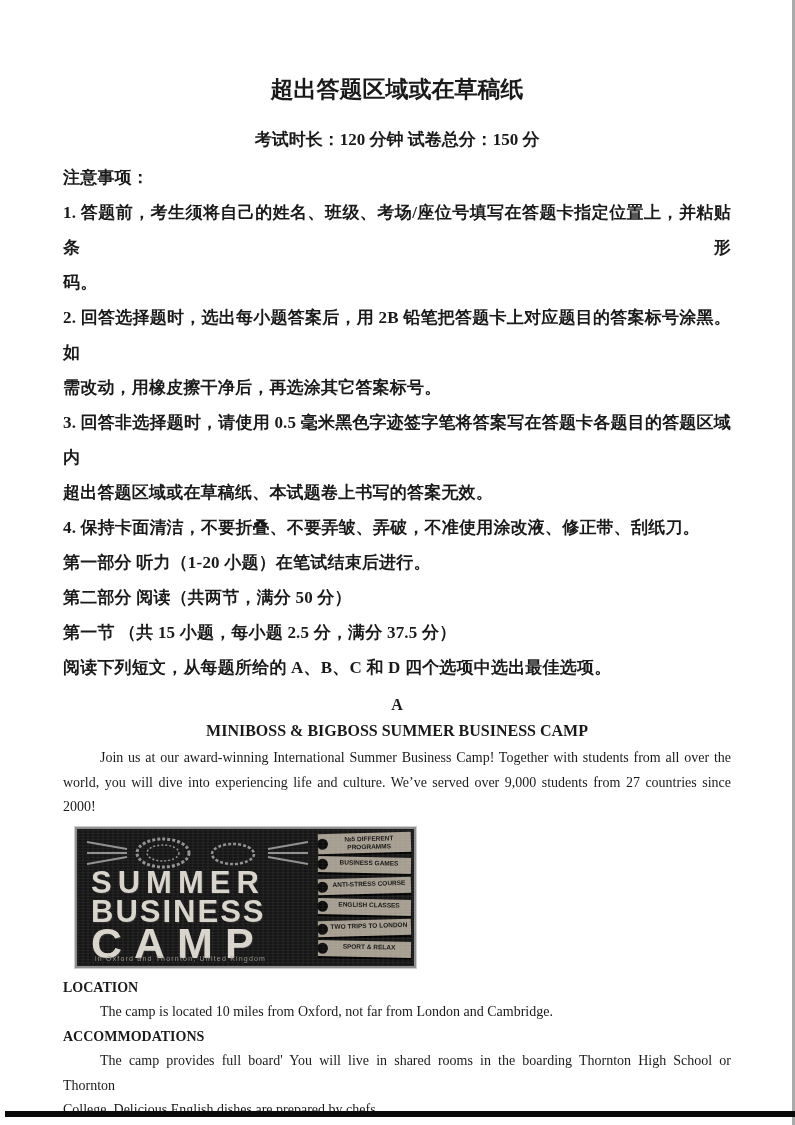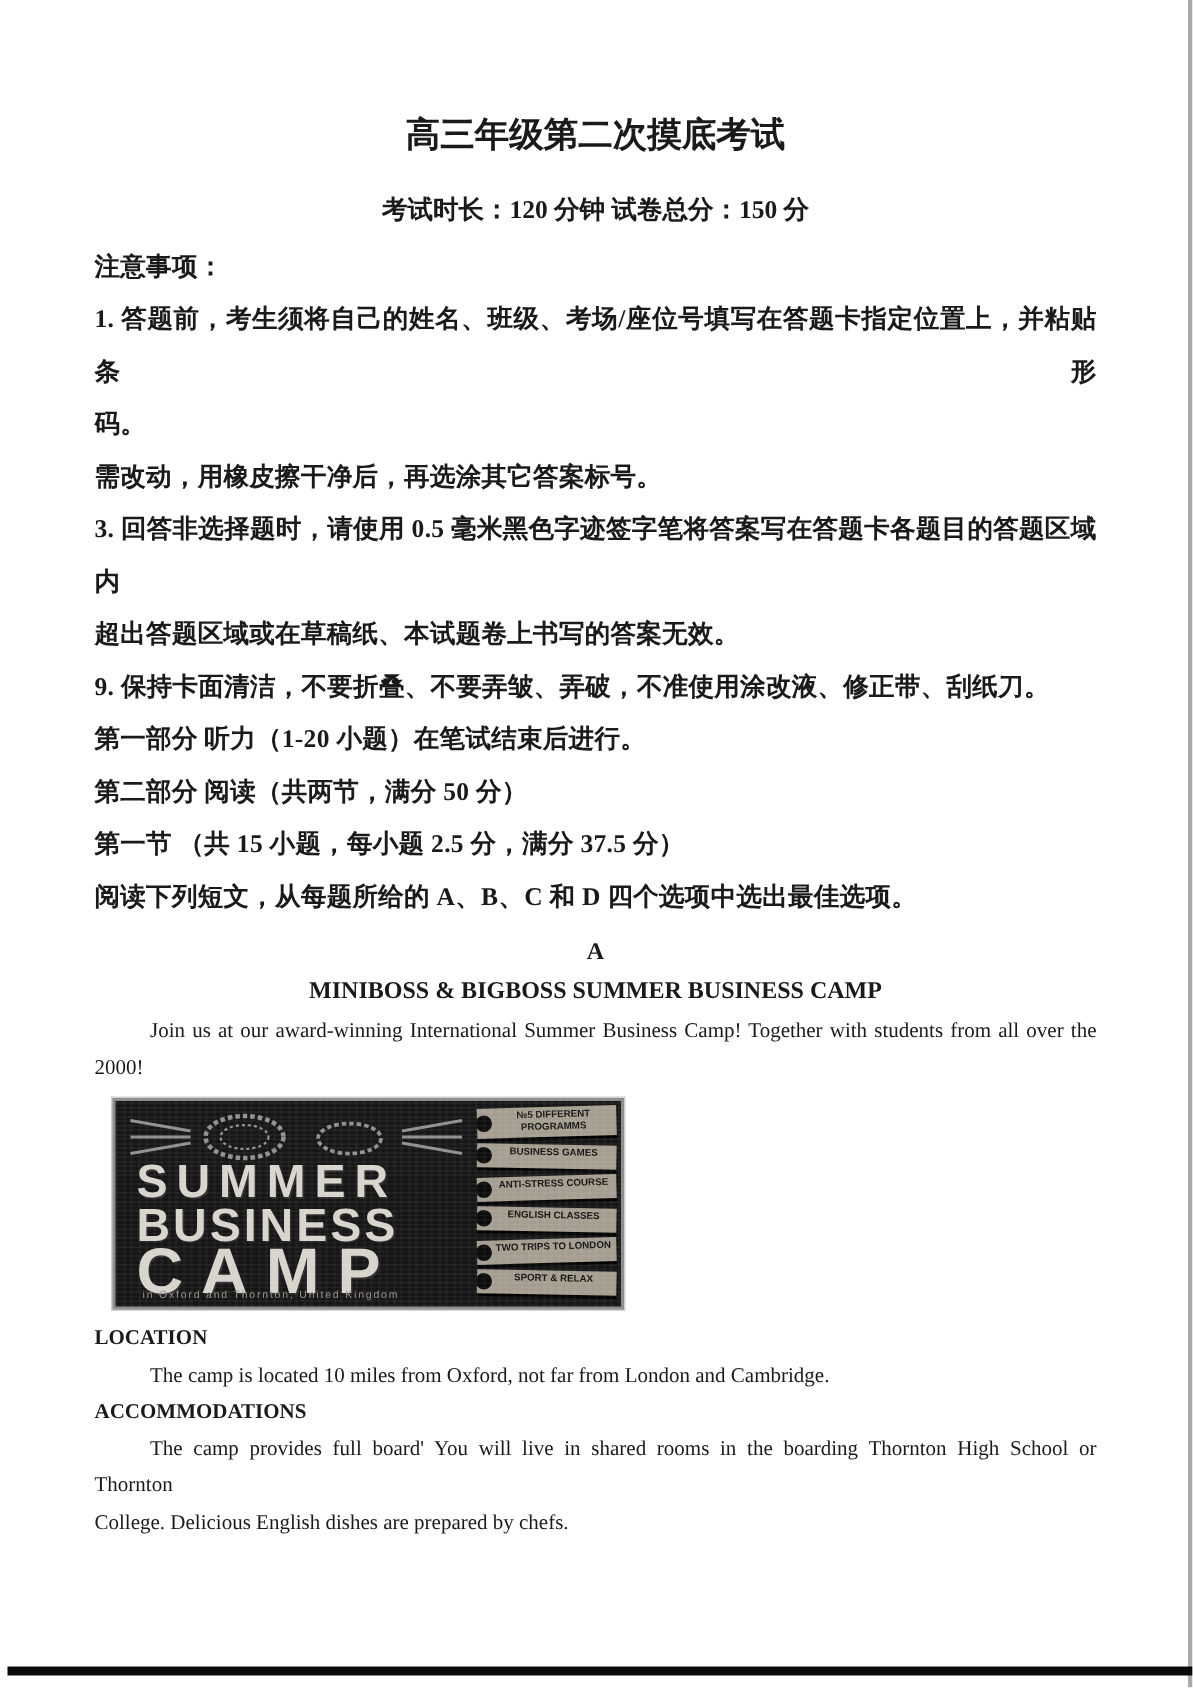--- a/index.html
+++ b/index.html
@@ -69,42 +69,44 @@
   .info { margin-top:4px; }
 </style>
 </head>
 <body>
 
 <div class="right-edge"></div>
 <div class="bottom-rule"></div>
 
 <div class="content">
 
-  <div class="t2">高三年级第二次摸底考试</div>
+  <div class="t2">超出答题区域或在草稿纸</div>
   <div class="t3">考试时长：120 分钟 试卷总分：150 分</div>
 
   <div class="cn-block">
     <div class="cn">注意事项：</div>
     <div class="cn just">1. 答题前，考生须将自己的姓名、班级、考场/座位号填写在答题卡指定位置上，并粘贴条形</div>
     <div class="cn">码。</div>
+    <div class="cn just">2. 回答选择题时，选出每小题答案后，用 2B 铅笔把答题卡上对应题目的答案标号涂黑。如</div>
     <div class="cn">需改动，用橡皮擦干净后，再选涂其它答案标号。</div>
     <div class="cn just">3. 回答非选择题时，请使用 0.5 毫米黑色字迹签字笔将答案写在答题卡各题目的答题区域内</div>
     <div class="cn">超出答题区域或在草稿纸、本试题卷上书写的答案无效。</div>
-    <div class="cn">9. 保持卡面清洁，不要折叠、不要弄皱、弄破，不准使用涂改液、修正带、刮纸刀。</div>
+    <div class="cn">4. 保持卡面清洁，不要折叠、不要弄皱、弄破，不准使用涂改液、修正带、刮纸刀。</div>
     <div class="cn">第一部分 听力（1-20 小题）在笔试结束后进行。</div>
     <div class="cn">第二部分 阅读（共两节，满分 50 分）</div>
     <div class="cn">第一节 （共 15 小题，每小题 2.5 分，满分 37.5 分）</div>
     <div class="cn">阅读下列短文，从每题所给的 A、B、C 和 D 四个选项中选出最佳选项。</div>
   </div>
 
   <div class="center-line label-a">A</div>
   <div class="center-line">MINIBOSS &amp; BIGBOSS SUMMER BUSINESS CAMP</div>
 
   <div class="intro">
     <div class="en ejust ind">Join us at our award-winning International Summer Business Camp! Together with students from all over the</div>
+    <div class="en ejust">world, you will dive into experiencing life and culture. We’ve served over 9,000 students from 27 countries since</div>
     <div class="en">2000!</div>
   </div>
 
   <div class="poster">
     <svg class="poster-decor" width="225" height="36" viewBox="0 0 225 36">
       <g stroke="#8f8f8f" stroke-width="2" fill="none">
         <line x1="2" y1="7" x2="42" y2="14"></line>
         <line x1="2" y1="18" x2="42" y2="18"></line>
         <line x1="2" y1="29" x2="42" y2="22"></line>
         <ellipse cx="78" cy="18" rx="26" ry="14" stroke-dasharray="3 2" stroke-width="3"></ellipse>

